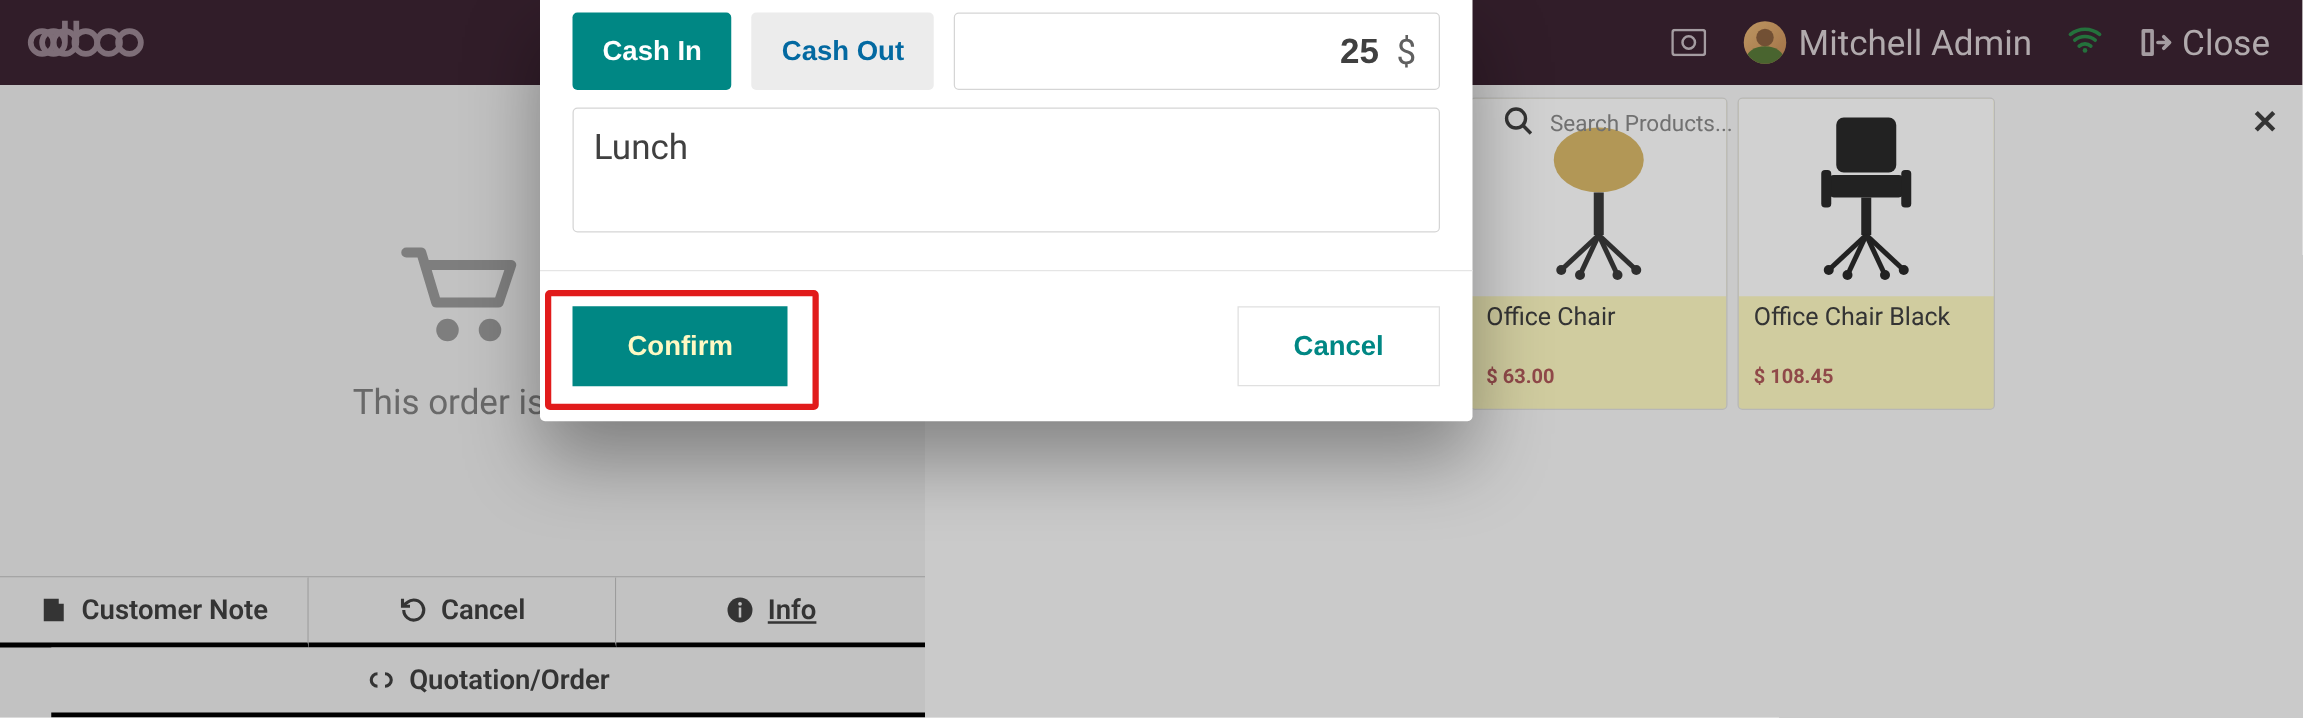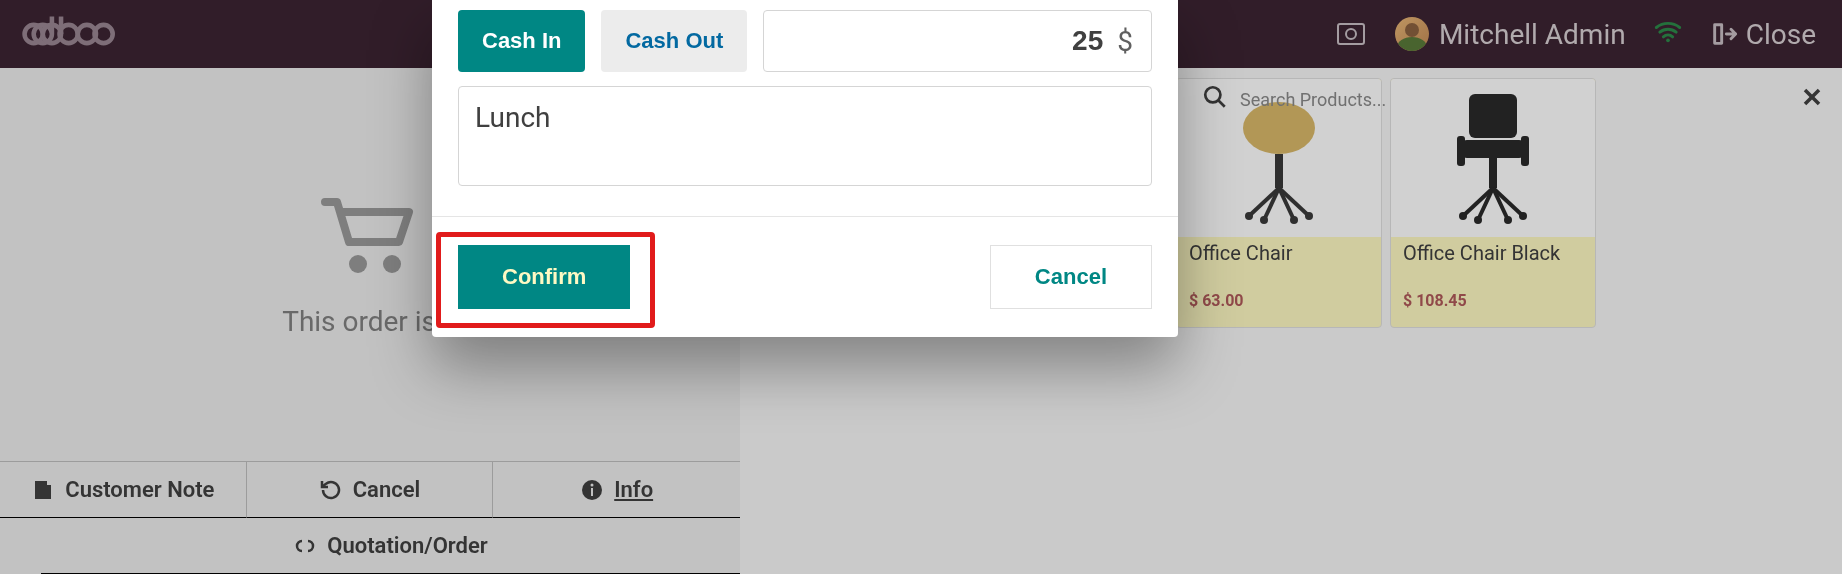--- a/index.html
+++ b/index.html
@@ -110,21 +110,21 @@
     }
     .order-action {
       display: flex;
       align-items: center;
       justify-content: center;
       gap: 10px;
       font-size: 22px;
       font-weight: 600;
       color: #404040;
       border-right: 1px solid #bfbfbf;
-      border-bottom: 1px solid #000000;
+      border-bottom: 4px solid #000000;
       background: #ededed;
       cursor: pointer;
     }
     .order-action:nth-child(3) { border-right: none; text-decoration: underline; }
     .order-action.full { grid-column: 1 / -1; border-right: none; margin-left: 41px; }
     .order-action svg { width: 24px; height: 24px; }
 
     
     .products-pane {
       position: absolute;

